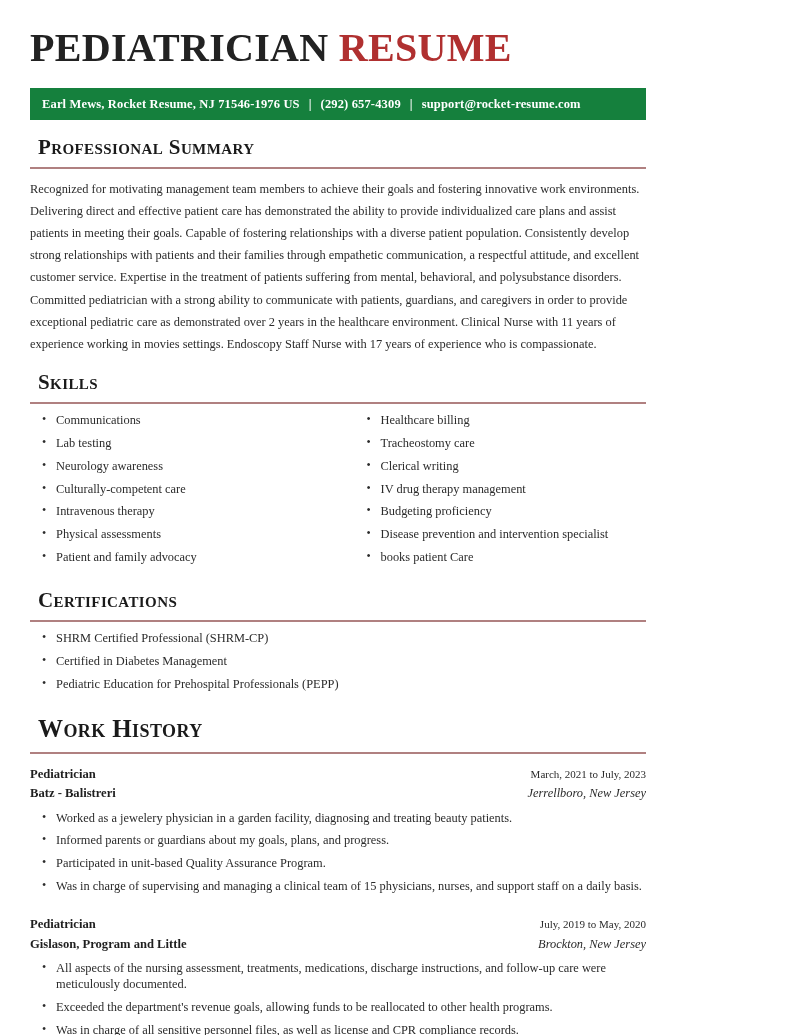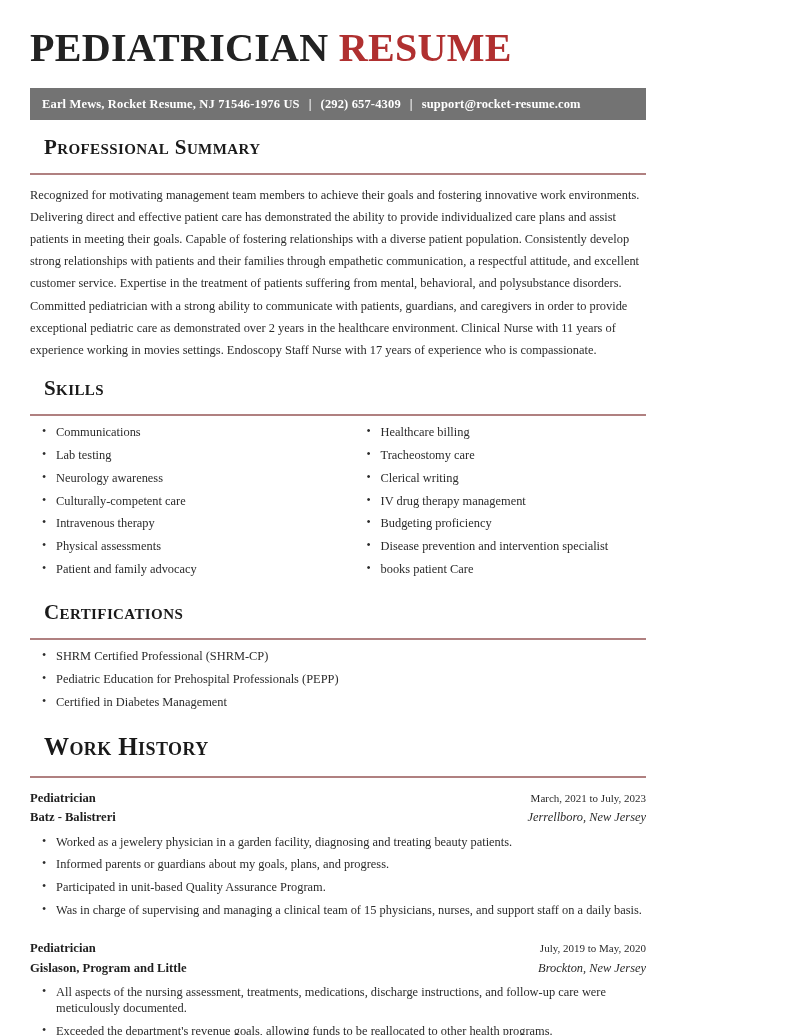--- a/index.html
+++ b/index.html
@@ -30,39 +30,39 @@
     font-weight: bold;
     letter-spacing: 0.3px;
     line-height: 1.1;
     white-space: nowrap;
   }
   .title-role { color: #222222; }
   .title-word { color: #b03030; }
 
   .contact-bar {
     margin-top: 18px;
-    background: #737373;
+    background: #15803d;
     color: #ffffff;
     height: 32px;
     display: flex;
     align-items: center;
     padding-left: 12px;
     font-size: 12.5px;
     font-weight: bold;
     letter-spacing: 0.15px;
   }
   .contact-sep {
     padding: 0 9px;
     font-weight: bold;
   }
 
   
   .section { margin-top: 15px; }
   .section-heading {
-    margin: 14px;
+    margin: 8px;
     font-weight: bold;
     color: #1a1a1a;
     font-variant: small-caps;
     letter-spacing: 0.4px;
     line-height: 1.15;
   }
   .section-heading.sz-normal { font-size: 21px; }
   .section-heading.sz-large  { font-size: 25px; }
   .section-rule {
     border: 0;
@@ -187,22 +187,22 @@
         </ul>
       </div>
     </div>
   </div>
 
   <div class="section">
     <h2 class="section-heading sz-normal">Certifications</h2>
     <hr class="section-rule">
     <ul class="bullets">
       <li>SHRM Certified Professional (SHRM-CP)</li>
+      <li>Certified in Diabetes Management</li>
       <li>Pediatric Education for Prehospital Professionals (PEPP)</li>
-      <li>Certified in Diabetes Management</li>
     </ul>
   </div>
 
   <div class="section">
     <h2 class="section-heading sz-large">Work History</h2>
     <hr class="section-rule">
 
     <div class="job">
       <div class="job-row">
         <span class="job-title">Pediatrician</span>

